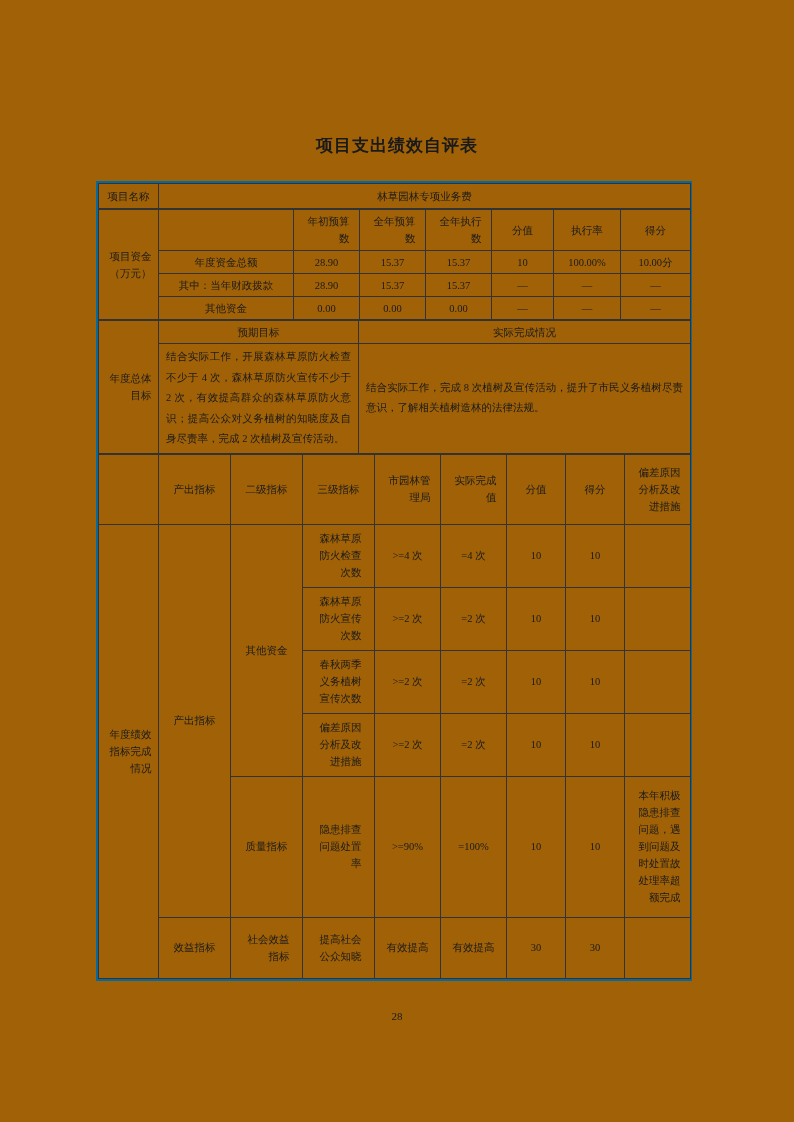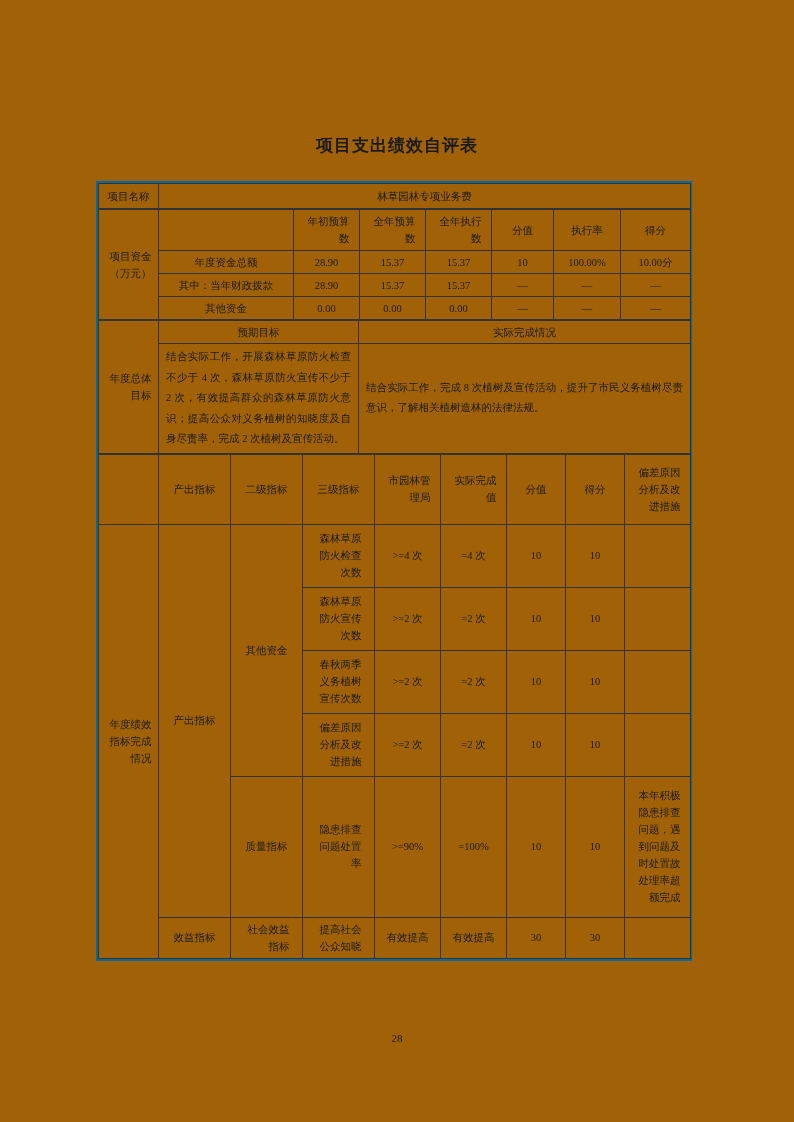--- a/index.html
+++ b/index.html
@@ -42,23 +42,23 @@
   }
   .nowrapcell{white-space:nowrap;font-size:10px;}
   tr.h25{height:25px;}
   tr.h41{height:41px;}
   tr.h23{height:23px;font-family:Liberation Serif, serif;}
   tr.hgoal-h{height:23px;}
   tr.hgoal{height:103px;}
   tr.h70{height:70px;}
   tr.h63{height:63px;}
   tr.h141{height:141px;}
-  tr.h45{height:41px;}
+  tr.h45{height:61px;}
   .page-number{
-    position:absolute;left:0;top:1032px;width:100%;
+    position:absolute;left:0;top:1010px;width:100%;
     text-align:center;font-size:11px;
   }
 </style>
 </head>
 <body>
 
 <div class="page">
 
   <div class="title-block">
     <div class="doc-title">项目支出绩效自评表</div>

